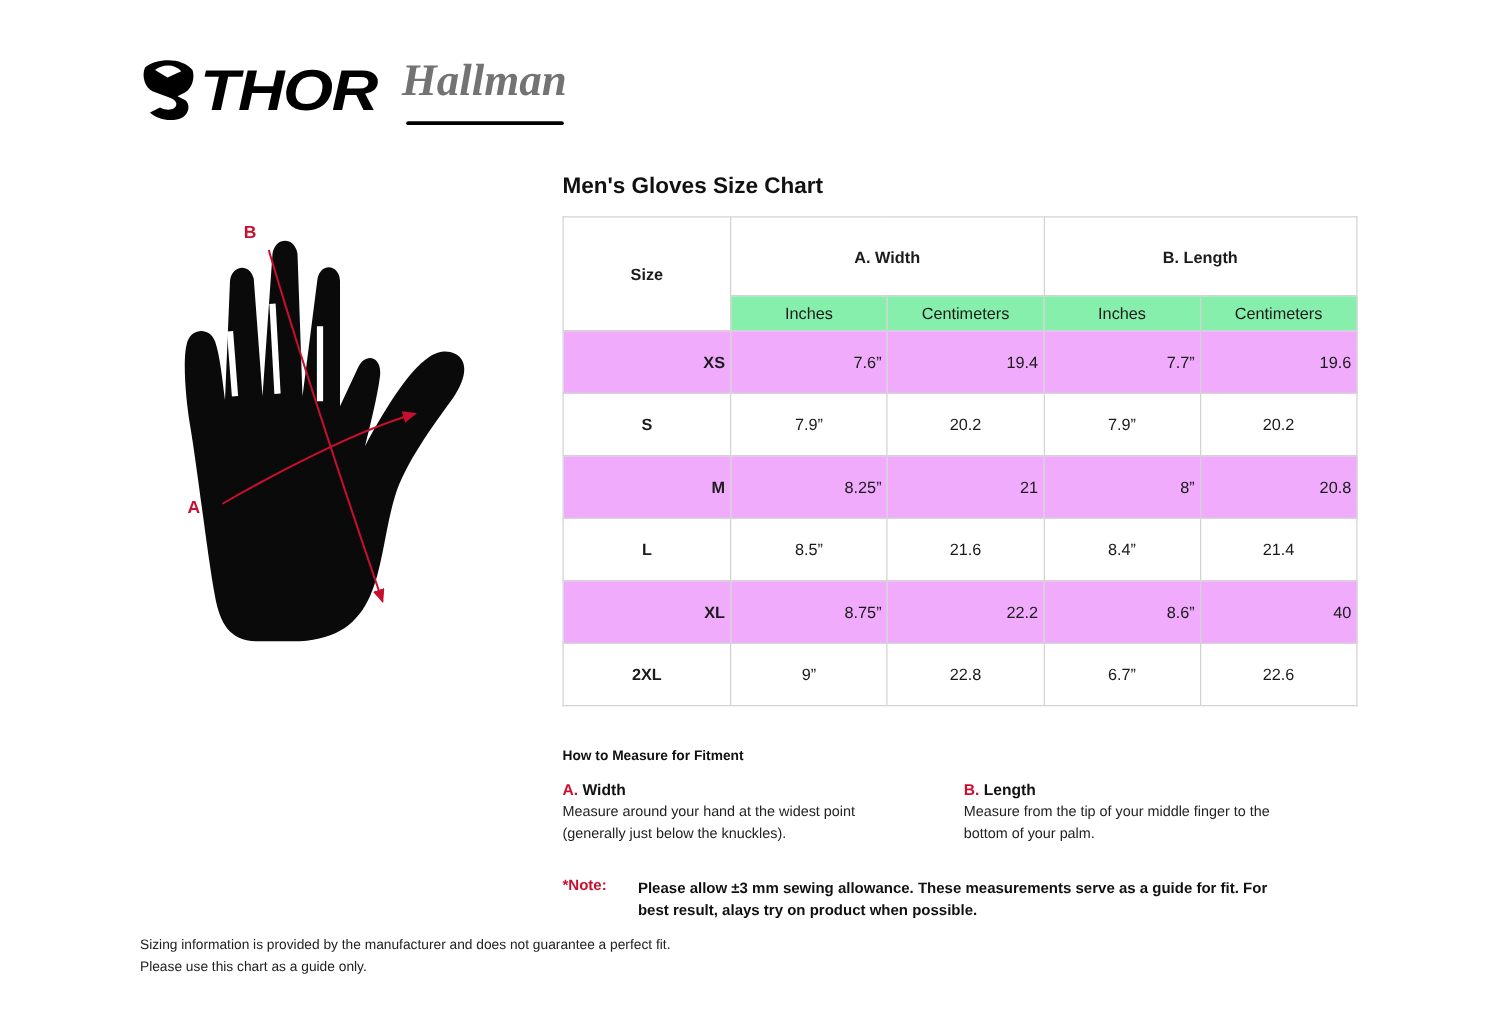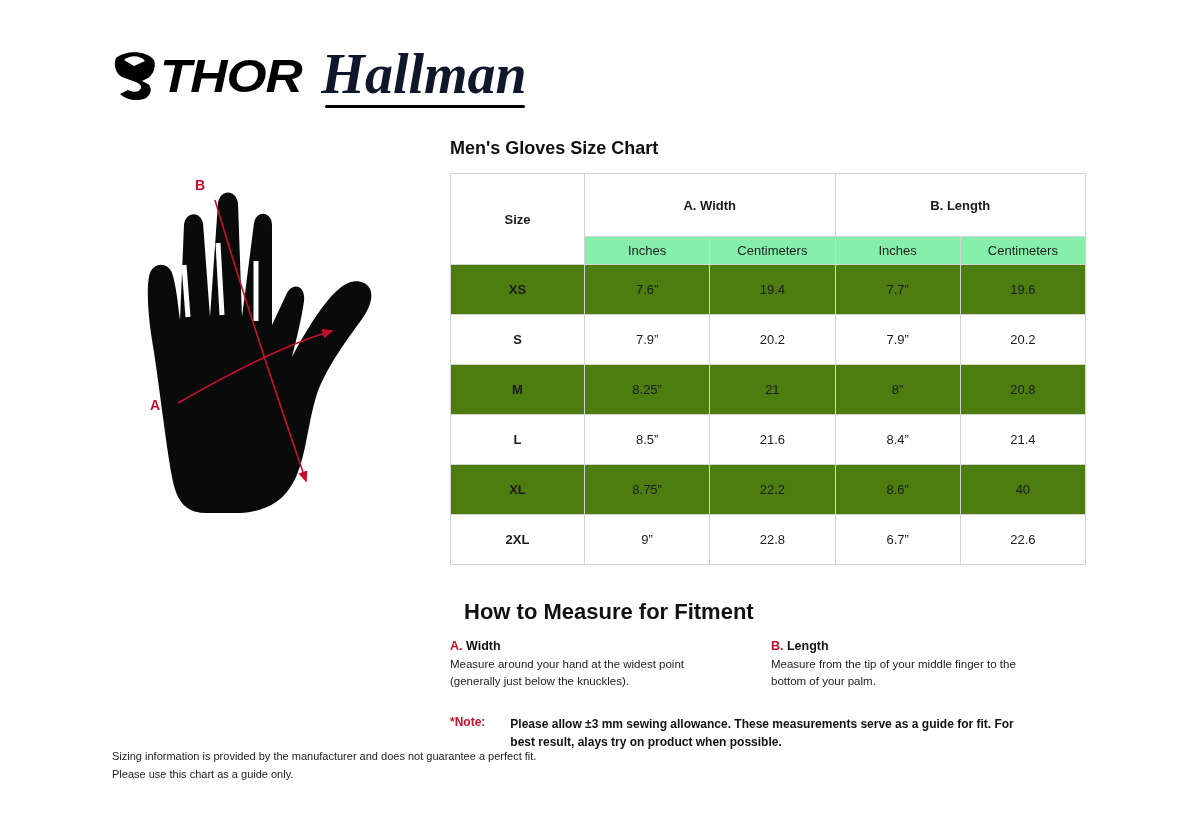--- a/index.html
+++ b/index.html
@@ -42,22 +42,22 @@
     letter-spacing: -1px;
     color: #000;
     line-height: 1;
     transform: scaleX(1.12);
     transform-origin: left bottom;
   }
   .hallman-word {
     font-family: "Liberation Serif", serif;
     font-style: italic;
     font-weight: bold;
-    font-size: 56px;
-    color: #0f172a;
+    font-size: 36px;
+    color: #737373;
     line-height: 1;
     position: relative;
     padding-bottom: 4px;
   }
   .hallman-word::after {
     content: "";
     position: absolute;
     left: 4px;
     right: 2px;
     bottom: -2px;
@@ -135,31 +135,32 @@
     font-size: 13px;
     padding: 17px 4px;
     background: #ffffff;
   }
   td.val {
     font-size: 13px;
     padding: 17px 4px;
     background: #ffffff;
   }
   tr.alt td.val, tr.alt td.size-cell {
-    background: #4d7c0f;
+    background: #f0abfc;
+    text-align: right;
   }
 
   
   .howto {
     margin-top: 34px;
   }
   .howto-title {
-    font-size: 22px;
-    font-weight: bold;
-    margin: 0 0 14px 14px;
+    font-size: 11px;
+    font-weight: bold;
+    margin: 0 0 14px 0;
   }
   .howto-cols {
     display: flex;
     gap: 54px;
   }
   .howto-col {
     width: 290px;
   }
   .howto-head {
     font-size: 12.5px;

